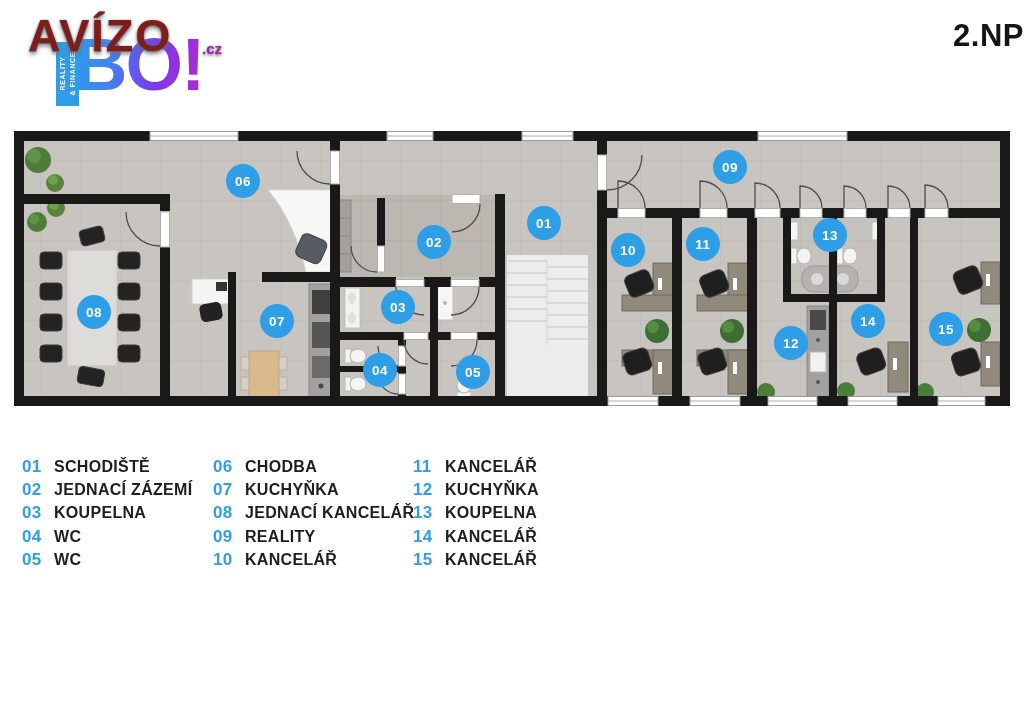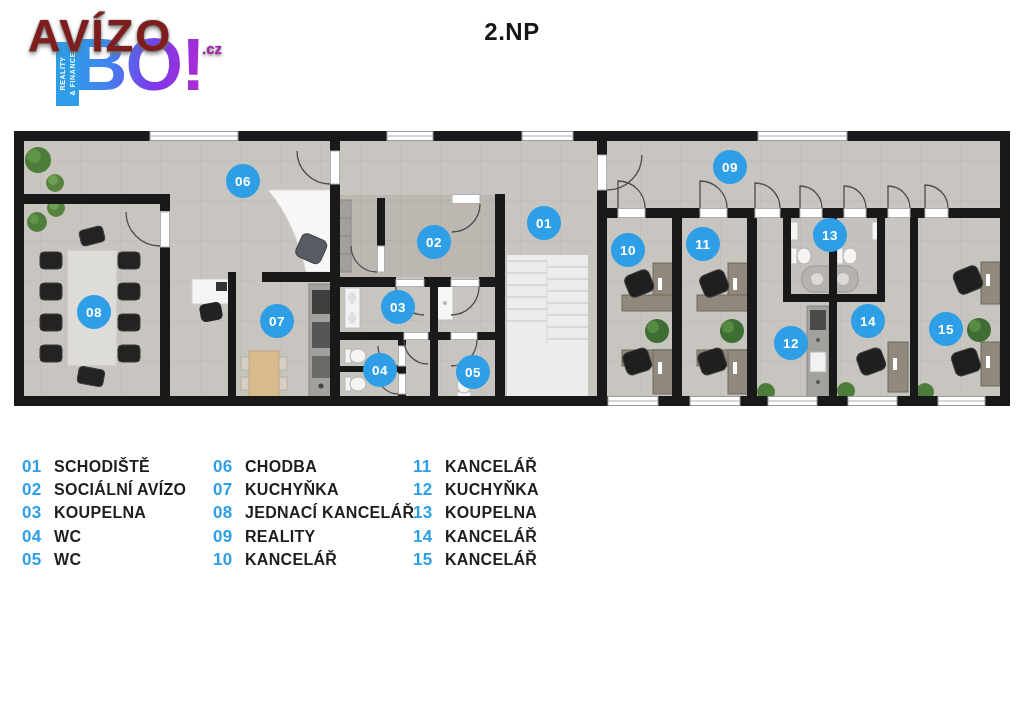--- a/index.html
+++ b/index.html
@@ -13,21 +13,21 @@
   .logo .cz{position:absolute;left:176px;top:36px;font-size:15px;font-weight:800;color:#a21caf;z-index:3;
       text-shadow:0 2px 3px rgba(120,120,120,.9),0 0 2px rgba(130,130,130,.8);}
   .logo .ribbon{position:absolute;left:30px;top:38px;width:23px;height:64px;background:#2f9ce8;z-index:1;
       display:flex;align-items:center;justify-content:center;}
   .logo .ribbon span{writing-mode:vertical-rl;transform:rotate(180deg);font-size:7px;font-weight:700;
       color:#fff;letter-spacing:.6px;line-height:1.4;white-space:pre;text-align:center;}
   .logo .bo{position:absolute;left:48px;top:18px;font-size:74px;font-weight:900;letter-spacing:-2px;z-index:2;
       background:linear-gradient(100deg,#2f9ce8 0%,#3f86f0 28%,#7b3ae9 62%,#b727cf 100%);
       -webkit-background-clip:text;background-clip:text;color:transparent;}
   
-  .title{position:absolute;left:0;right:0;top:18px;text-align:center;font-size:24px;font-weight:800;
+  .title{position:absolute;left:0;right:0;top:18px;text-align:right;font-size:31px;font-weight:800;
       color:#151515;letter-spacing:.5px;}
   
   svg.plan{position:absolute;left:0;top:0;}
   .marker{position:absolute;width:34px;height:34px;border-radius:50%;background:var(--accent,#2e9fe6);
       color:#fff;font-size:13.5px;font-weight:700;display:flex;align-items:center;justify-content:center;
       letter-spacing:.5px;}
   
   .legend{position:absolute;top:455px;left:0;width:1024px;}
   .legend .col{position:absolute;top:0;}
   .legend .row{display:flex;align-items:center;height:23.4px;}
@@ -354,21 +354,21 @@
     </div>
 
   <div class="legend" id="legend">
       <div class="col" style="left: 22px;">
         <div class="row">
           <span class="num">01</span>
           <span class="lab">SCHODIŠTĚ</span>
         </div>
         <div class="row">
           <span class="num">02</span>
-          <span class="lab">SOCIÁLNÍ AVÍZO</span>
+          <span class="lab">JEDNACÍ ZÁZEMÍ</span>
         </div>
         <div class="row">
           <span class="num">03</span>
           <span class="lab">KOUPELNA</span>
         </div>
         <div class="row">
           <span class="num">04</span>
           <span class="lab">WC</span>
         </div>
         <div class="row">

